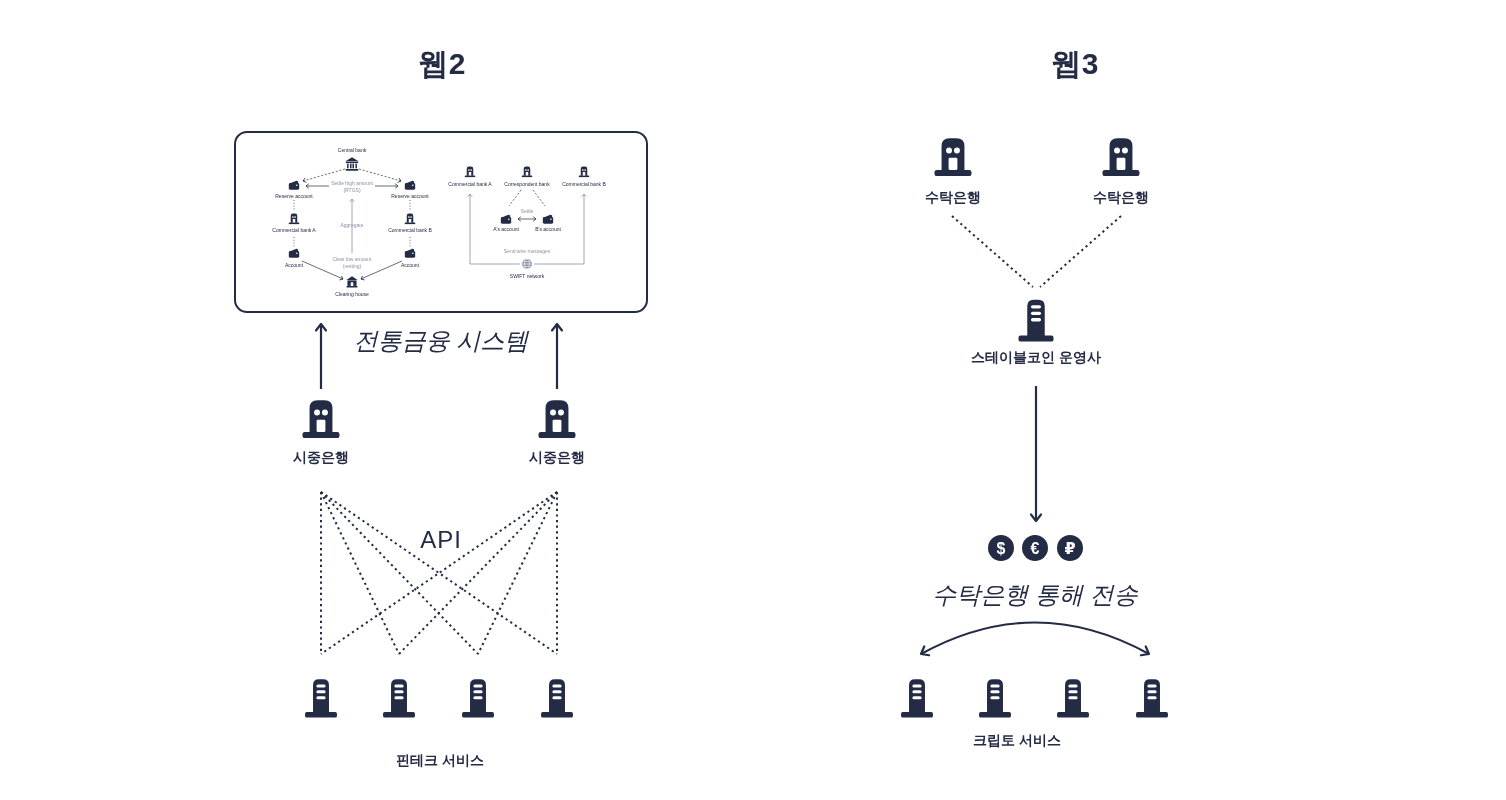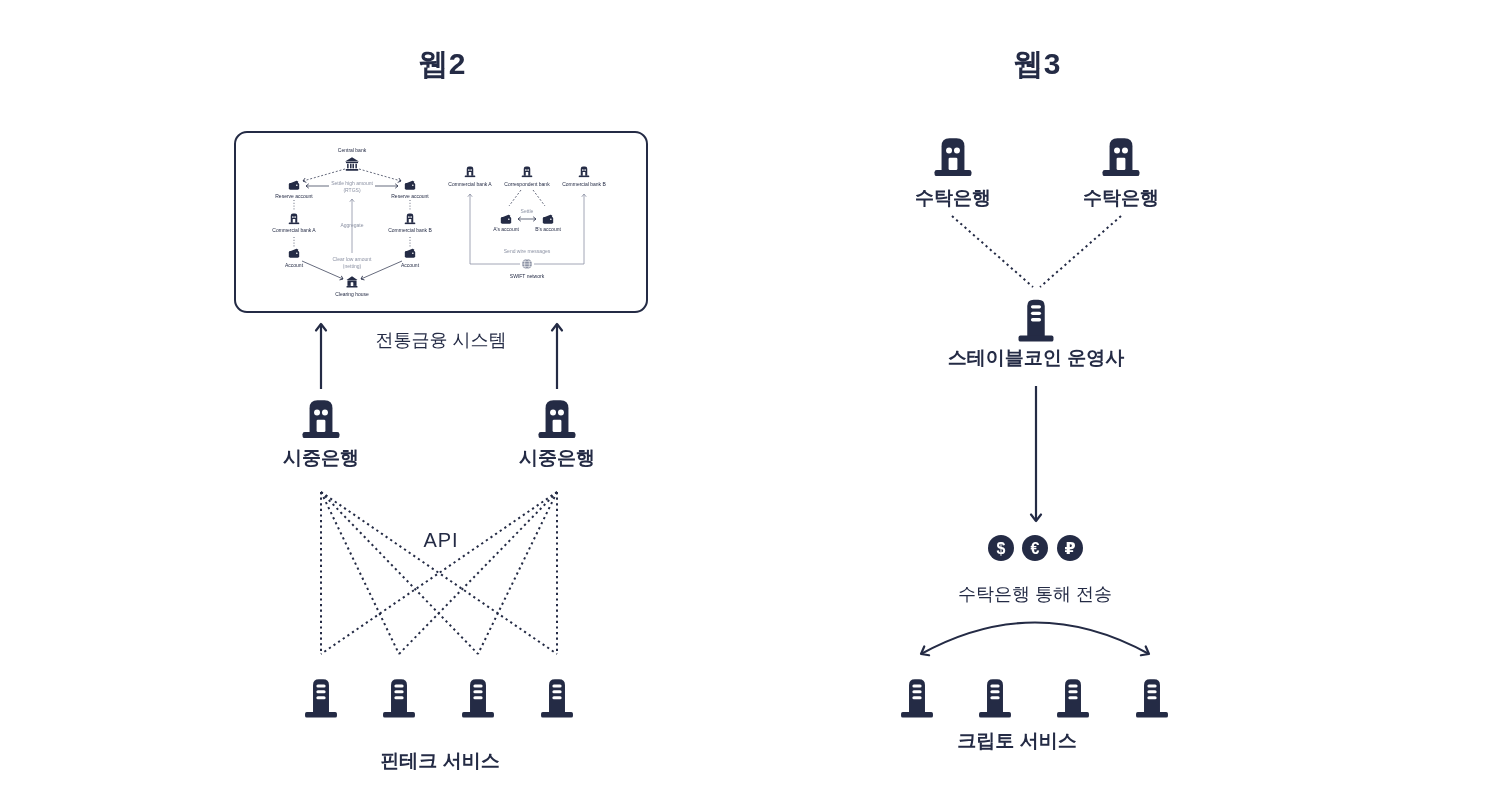--- a/index.html
+++ b/index.html
@@ -3,23 +3,23 @@
 <meta charset="utf-8">
 <style>
   html,body{margin:0;padding:0;background:#ffffff;}
   #canvas{
     position:relative;width:1506px;height:800px;background:#ffffff;overflow:hidden;
     font-family:"Liberation Sans","DejaVu Sans",sans-serif;color:#242b45;
   }
   #art{position:absolute;left:0;top:0;width:1506px;height:800px;}
   .lbl{position:absolute;transform:translate(-50%,-50%);white-space:nowrap;text-align:right;line-height:1.1;}
   .t-title{font-size:30px;font-weight:800;letter-spacing:0.5px;}
-  .t-mid{font-size:18px;font-weight:500;}
-  .t-api{font-size:20px;font-weight:400;letter-spacing:1px;}
-  .t-bold{font-size:19px;font-weight:700;}
+  .t-mid{font-size:24px;font-weight:500;font-style:italic;}
+  .t-api{font-size:24px;font-weight:400;letter-spacing:1px;}
+  .t-bold{font-size:14px;font-weight:700;}
   .t6{font-size:5px;font-weight:400;letter-spacing:0;}
   .gray{color:#8b91a3;}
   .box{
     position:absolute;left:234px;top:131px;width:414px;height:182px;
     border:2px solid #242b45;border-radius:13px;background:#ffffff;box-sizing:border-box;
   }
 </style>
 </head>
 <body>
 
@@ -171,21 +171,21 @@
       <path d="M921,654 Q1035,591 1149,654" fill="none" stroke="#242b45" stroke-width="2" marker-start="url(#mkBig)" marker-end="url(#mkBig)"></path>
 
       <use href="#sym-office" x="896" y="676" width="42" height="42"></use>
       <use href="#sym-office" x="974" y="676" width="42" height="42"></use>
       <use href="#sym-office" x="1052" y="676" width="42" height="42"></use>
       <use href="#sym-office" x="1131" y="676" width="42" height="42"></use>
     </g>
   </svg>
 
   <div class="lbl t-title" style="left:442px;top:63px">웹2</div>
-  <div class="lbl t-title" style="left:1037px;top:63px">웹3</div>
+  <div class="lbl t-title" style="left:1075px;top:63px">웹3</div>
 
   <div class="lbl t6" style="left:352px;top:151px">Central bank</div>
   <div class="lbl t6 gray" style="left:352px;top:184px">Settle high amount</div>
   <div class="lbl t6 gray" style="left:352px;top:190.5px">(RTGS)</div>
   <div class="lbl t6" style="left:294px;top:197px">Reserve account</div>
   <div class="lbl t6" style="left:410px;top:197px">Reserve account</div>
   <div class="lbl t6" style="left:294px;top:231px">Commercial bank A</div>
   <div class="lbl t6" style="left:410px;top:231px">Commercial bank B</div>
   <div class="lbl t6 gray" style="left:352px;top:226px">Aggregate</div>
   <div class="lbl t6" style="left:294px;top:266px">Account</div>

